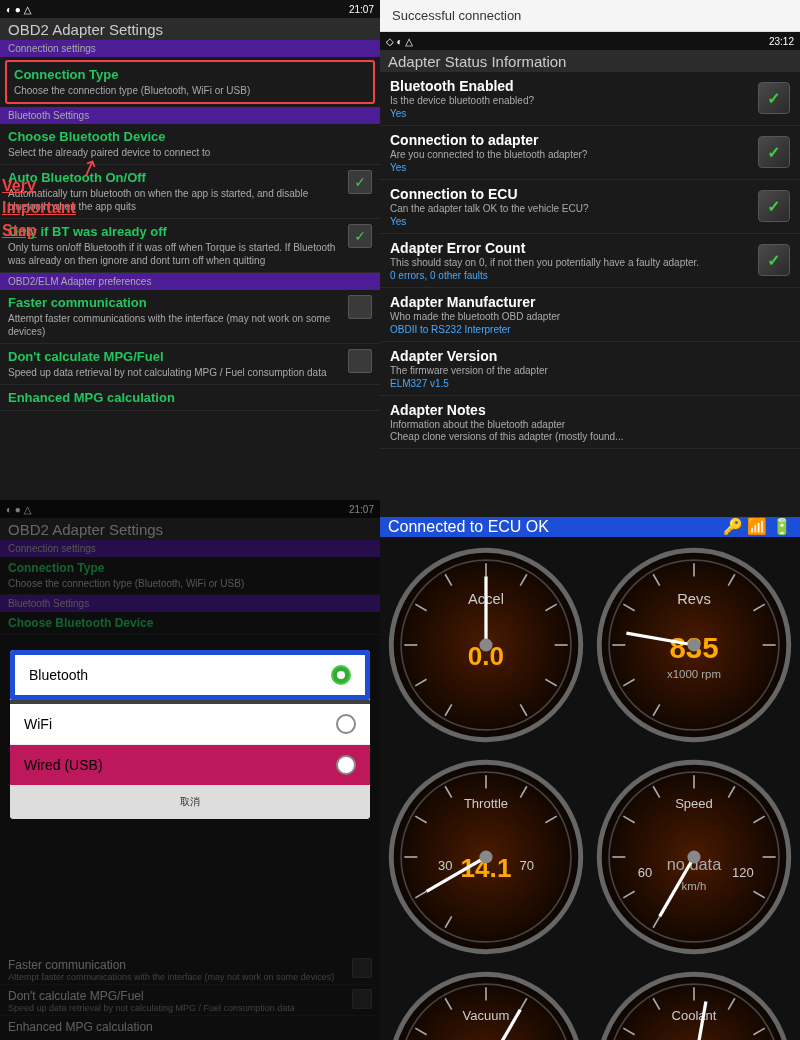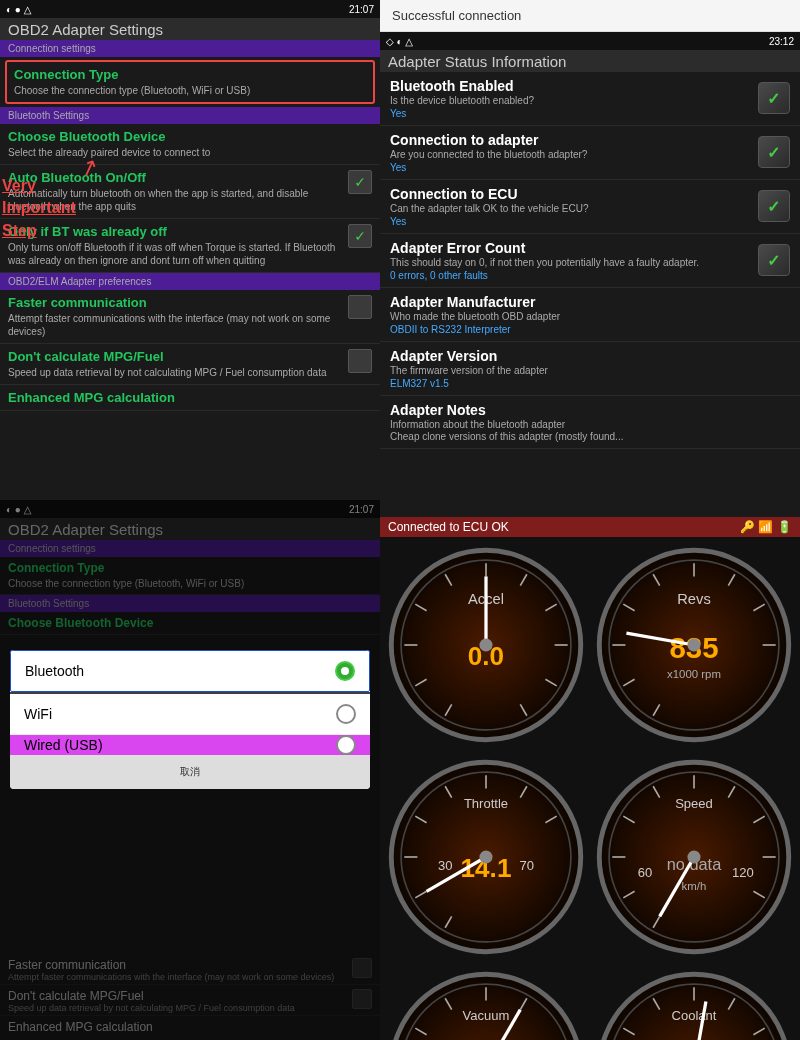--- a/index.html
+++ b/index.html
@@ -244,26 +244,27 @@
 
     
     .bottom-right {
       height: 540px;
       background: #111;
       position: relative;
       overflow: hidden;
     }
 
     .gauges-status-bar {
-      background: #7f1d1d;
+      background: #1d4ed8;
       color: #fff;
-      font-size: 12px;
+      font-size: 16px;
       padding: 3px 8px;
       display: flex;
       justify-content: space-between;
+      align-items: center;
       height: 20px;
     }
 
     .gauges-grid {
       display: grid;
       grid-template-columns: 1fr 1fr;
       grid-template-rows: 1fr 1fr 1fr;
       gap: 4px;
       padding: 4px;
       height: calc(100% - 20px);
@@ -369,33 +370,33 @@
 
       <div class="section-header">Bluetooth Settings</div>
       <div class="settings-item" style="padding:4px 8px;">
         <div class="settings-item-title" style="font-size:12px;">Choose Bluetooth Device</div>
       </div>
 
       <div class="dialog-overlay"></div>
 
       <div class="dialog-box">
 
-        <div style="border: 1px solid #1d4ed8; border-radius:2px; padding:10px 14px; display:flex; align-items:center; justify-content:space-between; background:#fff;">
+        <div style="border: 5px solid #1d4ed8; border-radius:2px; padding:10px 14px; display:flex; align-items:center; justify-content:space-between; background:#fff;">
           <span style="font-size:14px; color:#000;">Bluetooth</span>
           <div class="radio-selected">
             <div class="radio-dot"></div>
           </div>
         </div>
 
-        <div style="padding:10px 14px; display:flex; align-items:center; justify-content:space-between; background:#fff; border-top:2px solid #404040;">
+        <div style="padding:10px 14px; display:flex; align-items:center; justify-content:space-between; background:#fff; border-top:4px solid #404040;">
           <span style="font-size:14px; color:#000;">WiFi</span>
           <div class="radio-empty"></div>
         </div>
 
-        <div style="padding:0 14px; display:flex; align-items:center; justify-content:space-between; background:#d946ef; border-top:1px solid #eee;">
+        <div style="padding:10px 14px; display:flex; align-items:center; justify-content:space-between; background:#be185d; border-top:1px solid #eee;">
           <span style="font-size:14px; color:#000;">Wired (USB)</span>
           <div class="radio-empty"></div>
         </div>
 
         <div class="dialog-cancel-btn">
           <span>取消</span>
         </div>
       </div>
 
       <div style="position:absolute; bottom:0; left:0; right:0; background:#1a1a1a; padding:4px 0; opacity:0.7;">

